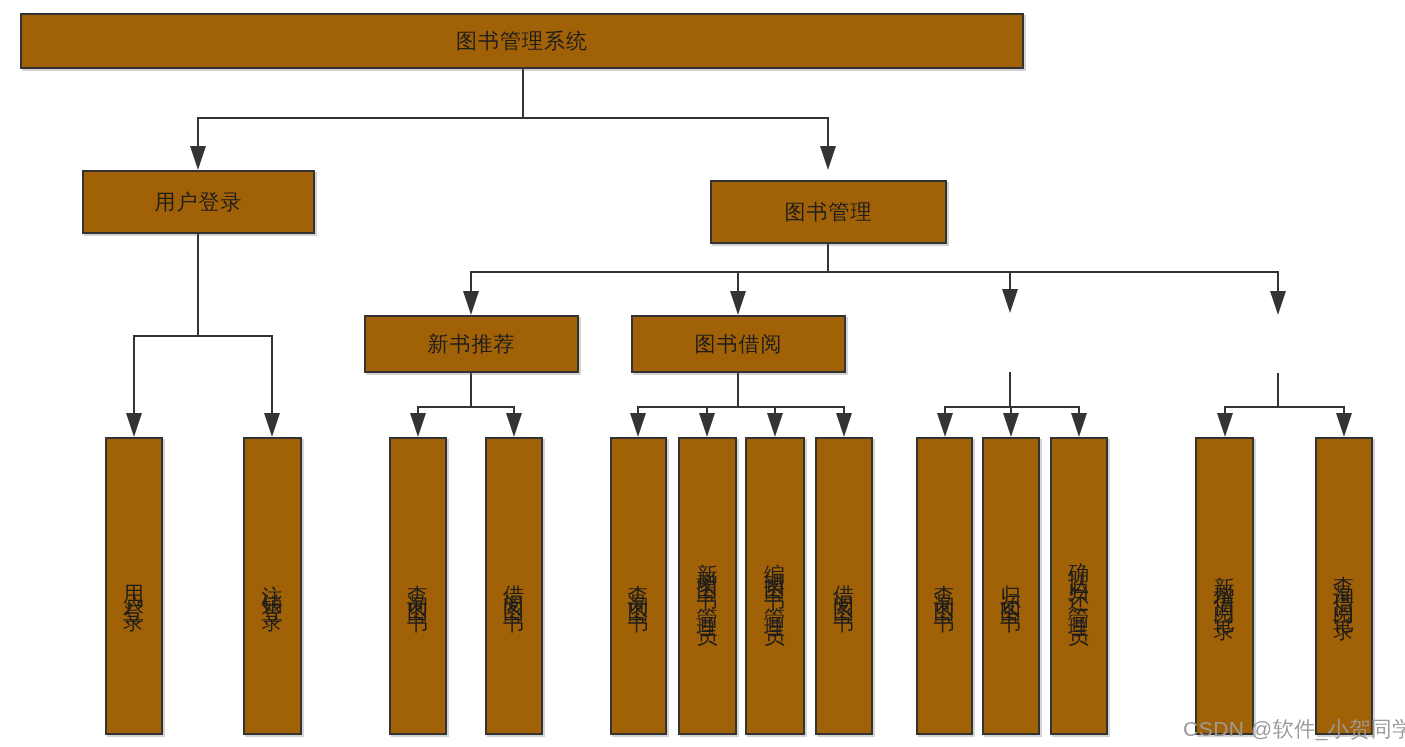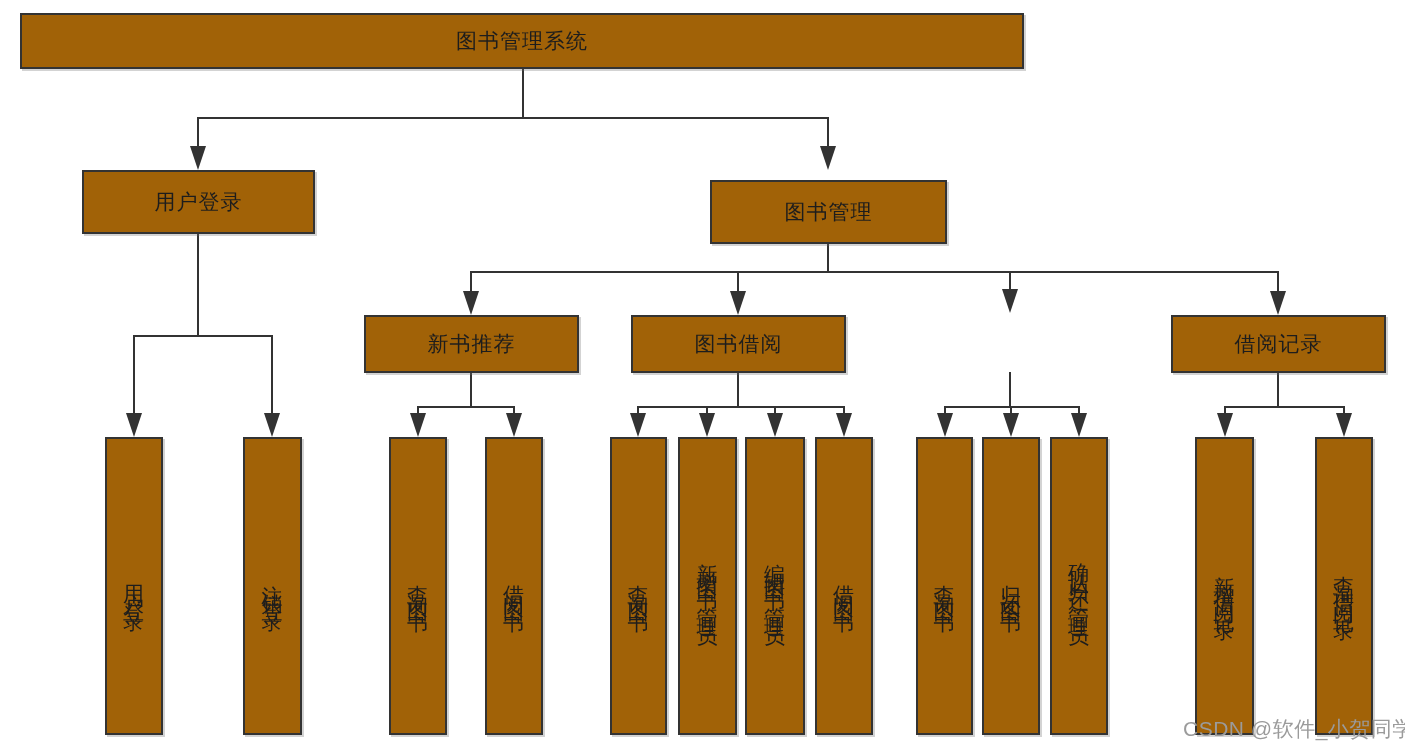--- a/index.html
+++ b/index.html
@@ -67,23 +67,20 @@
 
   <div class="box" style="left:364px;top:315px;width:215px;height:58px;">
     <span class="hlabel">新书推荐</span>
   </div>
 
   <div class="box" style="left:631px;top:315px;width:215px;height:58px;">
     <span class="hlabel">图书借阅</span>
   </div>
 
 
-  <div class="box" style="left:1171px;top:315px;width:215px;height:58px;">
-    <span class="hlabel">借阅记录</span>
-  </div>
 
   <div class="box" style="left:105px;top:437px;width:58px;height:298px;">
     <span class="vlabel">用户登录</span>
   </div>
   <div class="box" style="left:243px;top:437px;width:59px;height:298px;">
     <span class="vlabel">注销登录</span>
   </div>
 
   <div class="box" style="left:389px;top:437px;width:58px;height:298px;">
     <span class="vlabel">查询图书</span>

